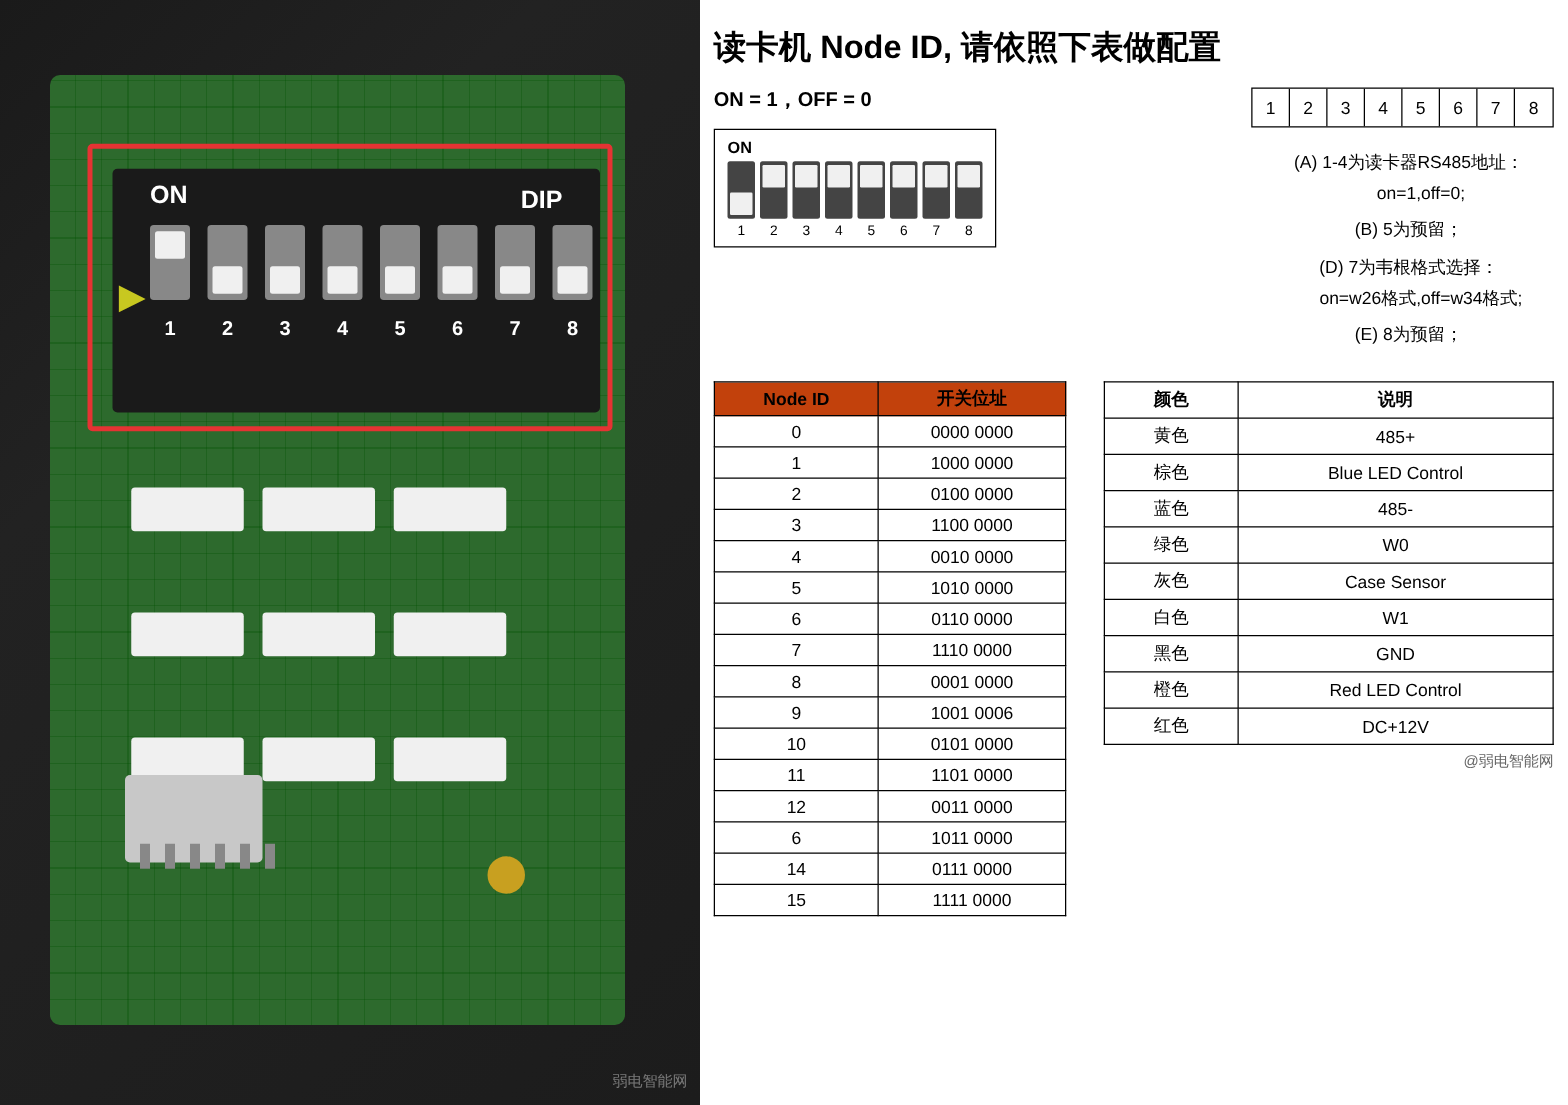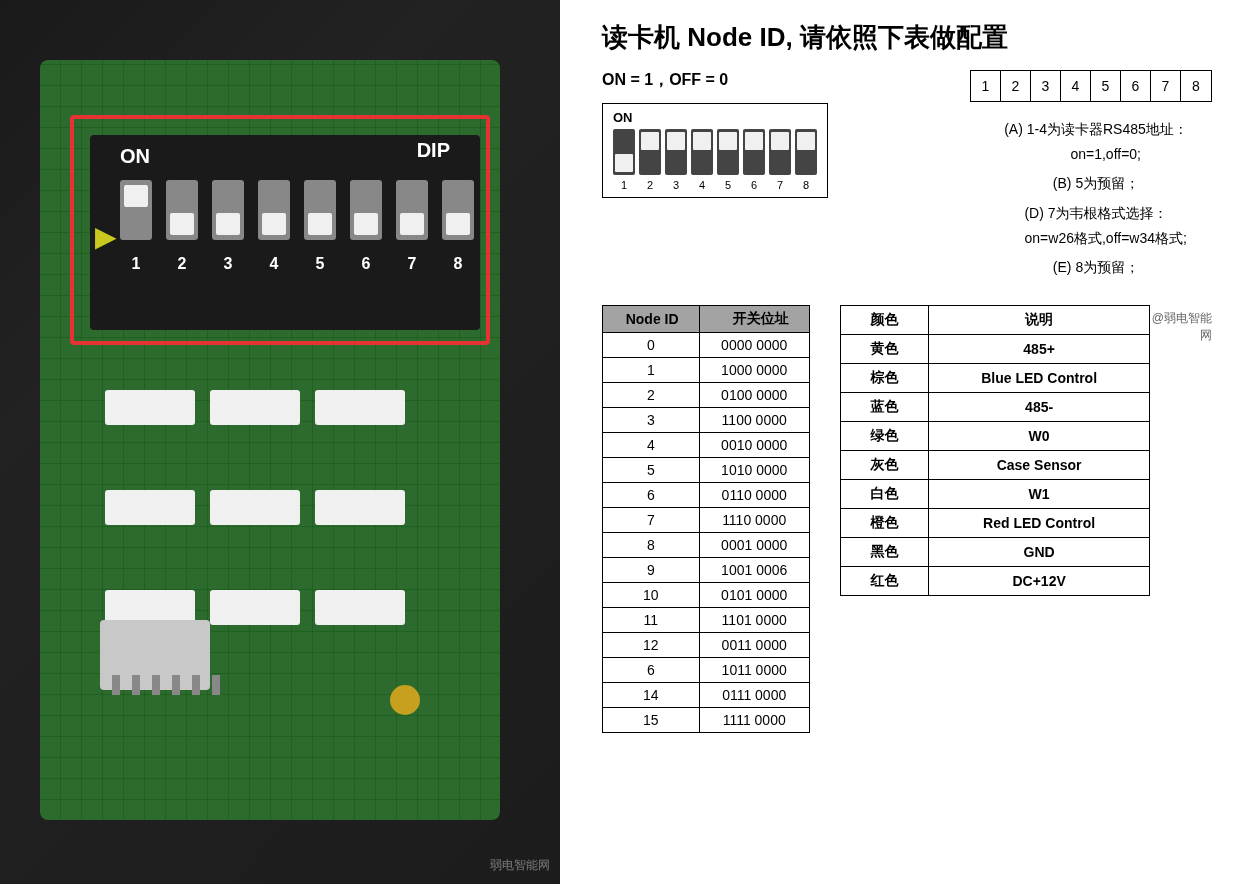--- a/index.html
+++ b/index.html
@@ -79,21 +79,21 @@
       top: 10px;
       left: 30px;
       color: white;
       font-size: 20px;
       font-weight: bold;
       z-index: 6;
     }
 
     .dip-label-dip {
       position: absolute;
-      top: 4px;
+      top: 14px;
       right: 30px;
       color: white;
       font-size: 20px;
       font-weight: bold;
       z-index: 6;
     }
 
     .dip-switches {
       position: absolute;
       top: 45px;
@@ -246,21 +246,21 @@
       right: 10px;
       color: rgba(255,255,255,0.4);
       font-size: 12px;
     }
 
     
     #right-panel {
       width: 694px;
       height: 884px;
       background: #fff;
-      padding: 20px 42px;
+      padding: 20px 11px;
       overflow-y: auto;
       flex-shrink: 0;
     }
 
     .main-title {
       font-size: 26px;
       font-weight: bold;
       margin-bottom: 15px;
       color: #000;
     }
@@ -374,51 +374,49 @@
 
     .node-table th, .node-table td {
       border: 1px solid #000;
       padding: 4px 20px;
       text-align: center;
       font-size: 14px;
     }
 
     .node-table th {
       font-weight: bold;
-      background: #a3a3a3;
-      text-align: right;
+      background: #c2410c;
     }
 
     
     .color-table {
       border-collapse: collapse;
       width: 360px;
     }
 
     .color-table th, .color-table td {
       border: 1px solid #000;
       padding: 5px 15px;
       text-align: center;
       font-size: 14px;
-      font-weight: bold;
     }
 
     .color-table th {
       font-weight: bold;
     }
 
     .tables-row {
       display: flex;
       gap: 30px;
       align-items: flex-start;
     }
 
     .right-section {
       display: flex;
-      flex-direction: row;
+      flex-direction: column;
       justify-content: space-between;
     }
 
     .watermark-bottom {
       text-align: right;
       color: #666;
       font-size: 12px;
       margin-top: 5px;
     }
   </style>
@@ -678,26 +676,26 @@
             </tr>
             <tr>
               <td>灰色</td>
               <td>Case Sensor</td>
             </tr>
             <tr>
               <td>白色</td>
               <td>W1</td>
             </tr>
             <tr>
+              <td>黑色</td>
+              <td>GND</td>
+            </tr>
+            <tr>
               <td>橙色</td>
               <td>Red LED Control</td>
-            </tr>
-            <tr>
-              <td>黑色</td>
-              <td>GND</td>
             </tr>
             <tr>
               <td>红色</td>
               <td>DC+12V</td>
             </tr>
           </tbody>
       </table>
       <div class="watermark-bottom">@弱电智能网</div>
     </div>
   </div>

